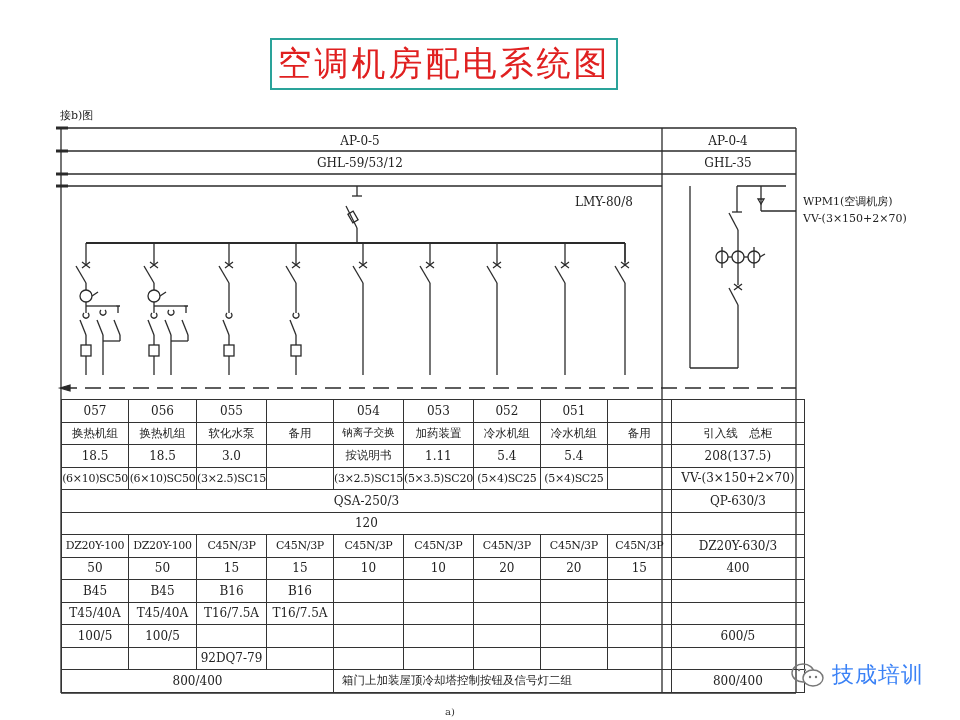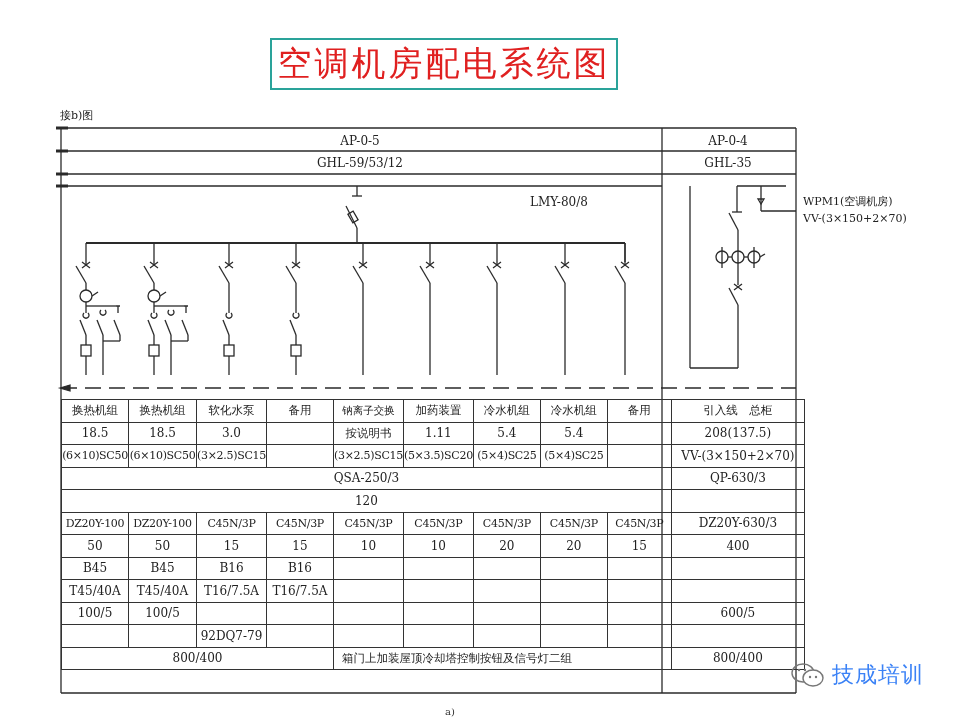--- a/index.html
+++ b/index.html
@@ -200,38 +200,50 @@
 
     <line x1="61" y1="388" x2="796" y2="388" stroke-dasharray="16 8" stroke-width="1.6"></line>
     <path d="M60 388 l10 -3 l0 6 z" fill="#2a2a2a"></path>
   </g>
 </svg>
 
 <div class="lbl center" style="left:360px; top:135px;">AP-0-5</div>
 <div class="lbl center" style="left:360px; top:157px;">GHL-59/53/12</div>
 <div class="lbl center" style="left:728px; top:135px;">AP-0-4</div>
 <div class="lbl center" style="left:728px; top:157px;">GHL-35</div>
-<div class="lbl" style="left:530px; top:196px;">LMY-80/8</div>
+<div class="lbl" style="left:575px; top:196px;">LMY-80/8</div>
 <div class="lbl" style="left:803px; top:196px; font-size:11px;">WPM1(空调机房)</div>
 <div class="lbl" style="left:803px; top:213px; font-size:11px;">VV-(3×150+2×70)</div>
 
 <table class="spec">
   <colgroup>
     <col style="width:67px">
       <col style="width:68px">
       <col style="width:67px">
       <col style="width:67px">
     <col style="width:67px">
       <col style="width:67px">
       <col style="width:67px">
       <col style="width:67px">
     <col style="width:64px">
       <col style="width:133px">
   </colgroup>
   <tbody>
+      <tr>
+    <td>057</td>
+    <td>056</td>
+    <td>055</td>
+    <td></td>
+    <td>054</td>
+    <td>053</td>
+    <td>052</td>
+    <td>051</td>
+    <td></td>
+    <td></td>
+  </tr>
   <tr>
     <td class="zh">换热机组</td>
     <td class="zh">换热机组</td>
     <td class="zh">软化水泵</td>
     <td class="zh">备用</td>
     <td class="zh" style="font-size:10.5px">钠离子交换</td>
     <td class="zh">加药装置</td>
     <td class="zh">冷水机组</td>
     <td class="zh">冷水机组</td>
     <td class="zh">备用</td>

